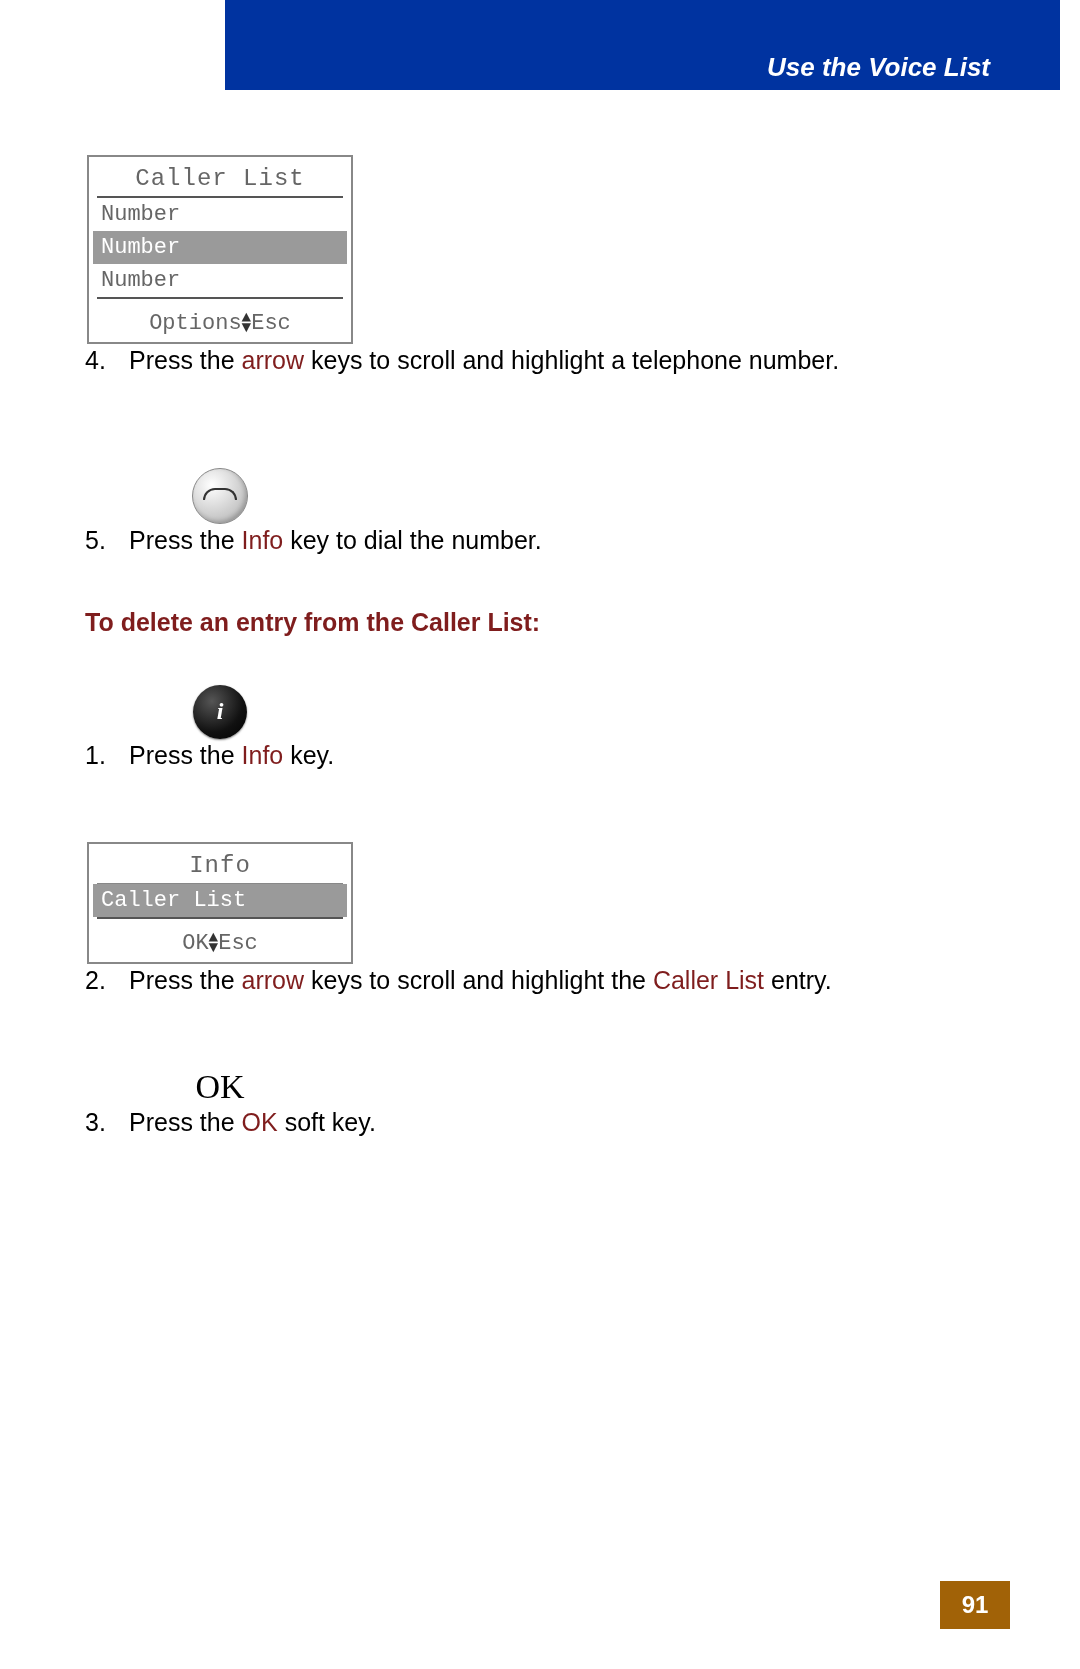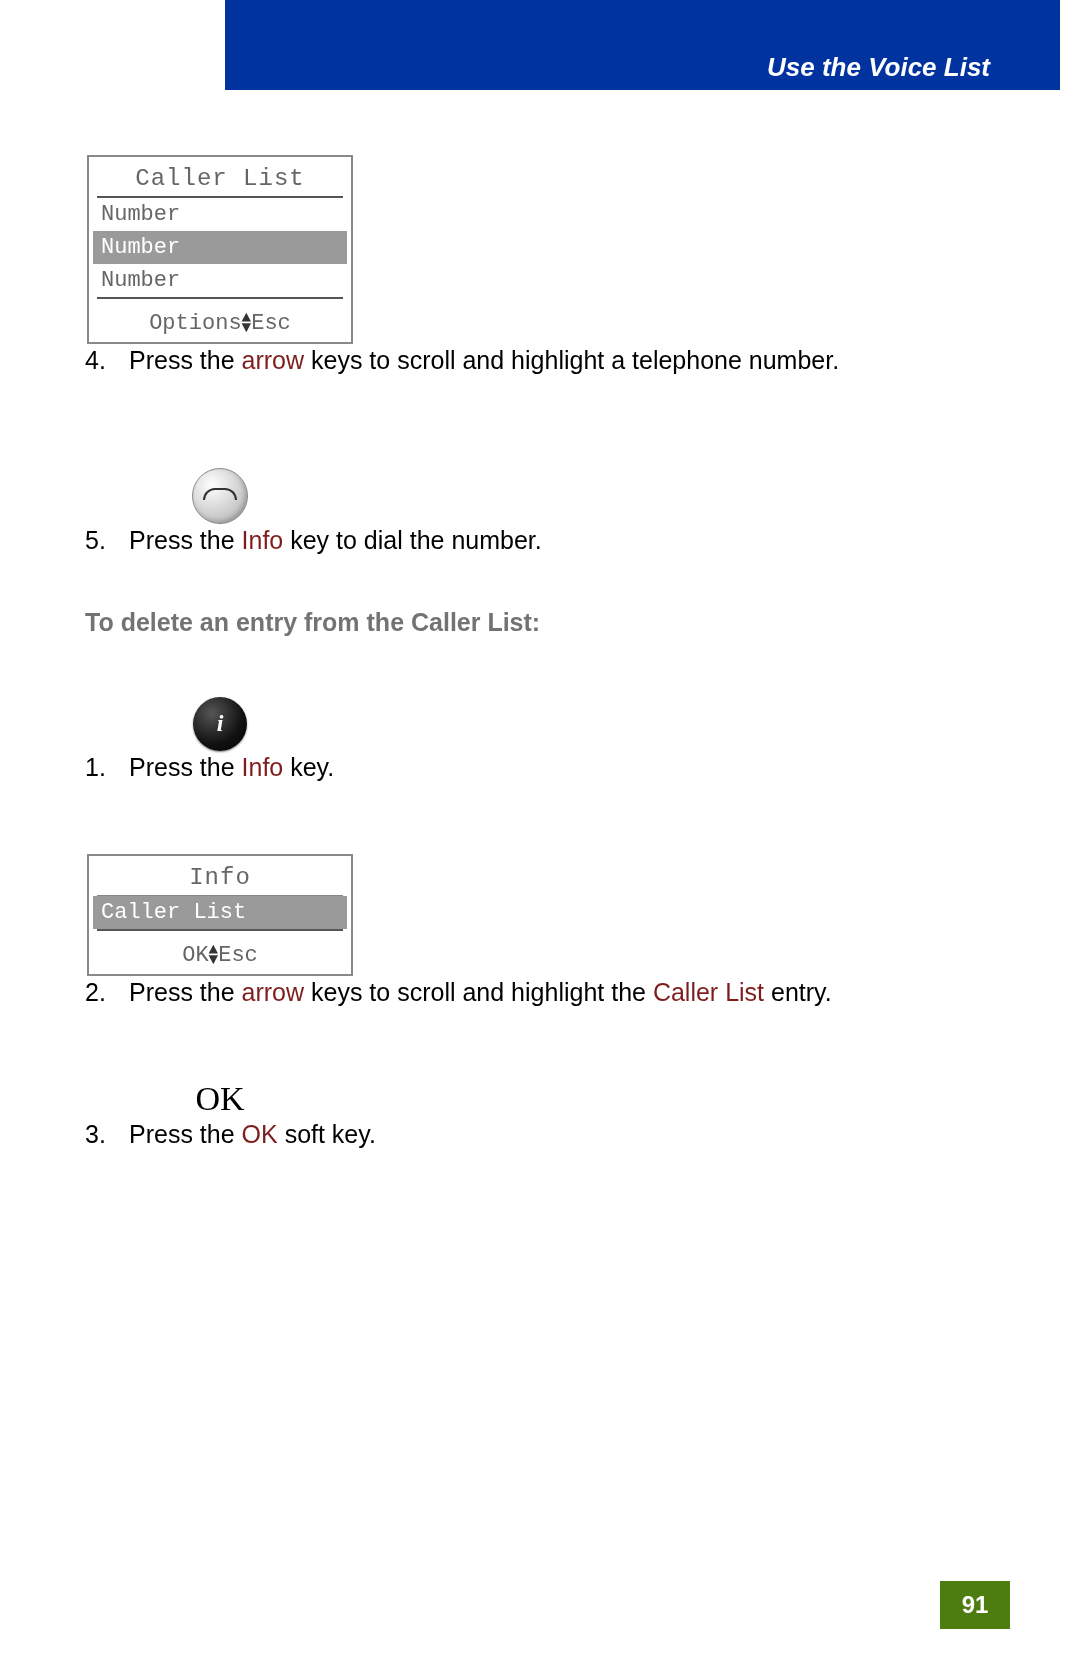--- a/index.html
+++ b/index.html
@@ -28,21 +28,21 @@
     font-weight: bold;
     font-style: italic;
     font-size: 26px;
   }
   .page-number-box {
     position: absolute;
     bottom: 40px;
     right: 70px;
     width: 70px;
     height: 48px;
-    background: #4d7c0f;
+    background: #a16207;
     color: #fff;
     font-weight: bold;
     font-size: 24px;
     display: flex;
     align-items: center;
     justify-content: center;
   }
   .content {
     position: absolute;
     top: 155px;
@@ -79,22 +79,22 @@
   .step-text {
     flex: 1;
   }
   .kw {
     color: #7f1d1d;
     font-weight: normal;
   }
   .section-heading {
     font-size: 25px;
     font-weight: bold;
-    color: #737373;
-    margin: 50px 0 60px 0;
+    color: #7f1d1d;
+    margin: 50px 0 48px 0;
   }
 
   
   .lcd {
     width: 262px;
     border: 2px solid #888;
     background: #fff;
     font-family: "Courier New", monospace;
     color: #666;
   }

